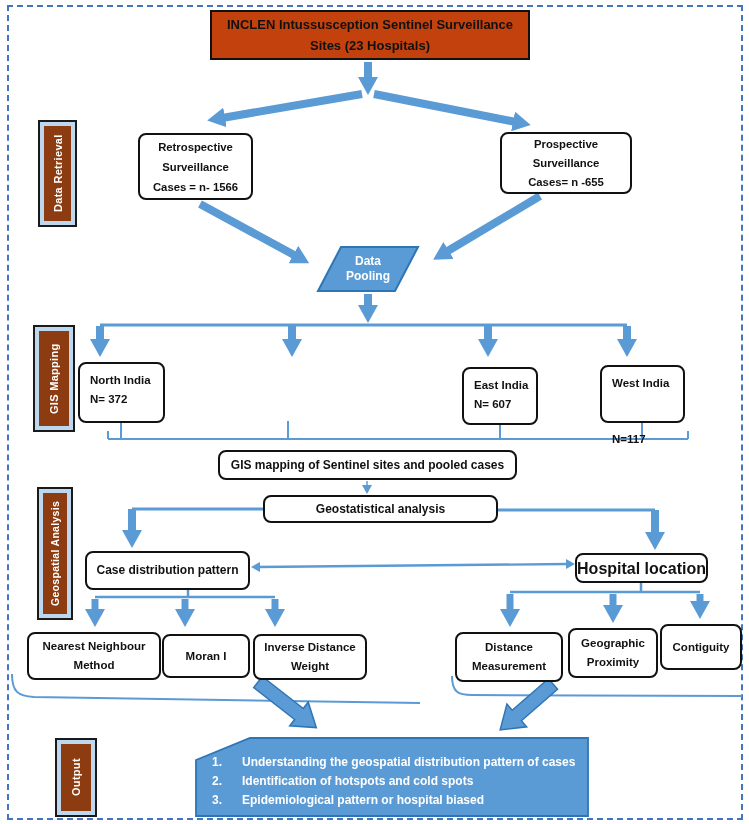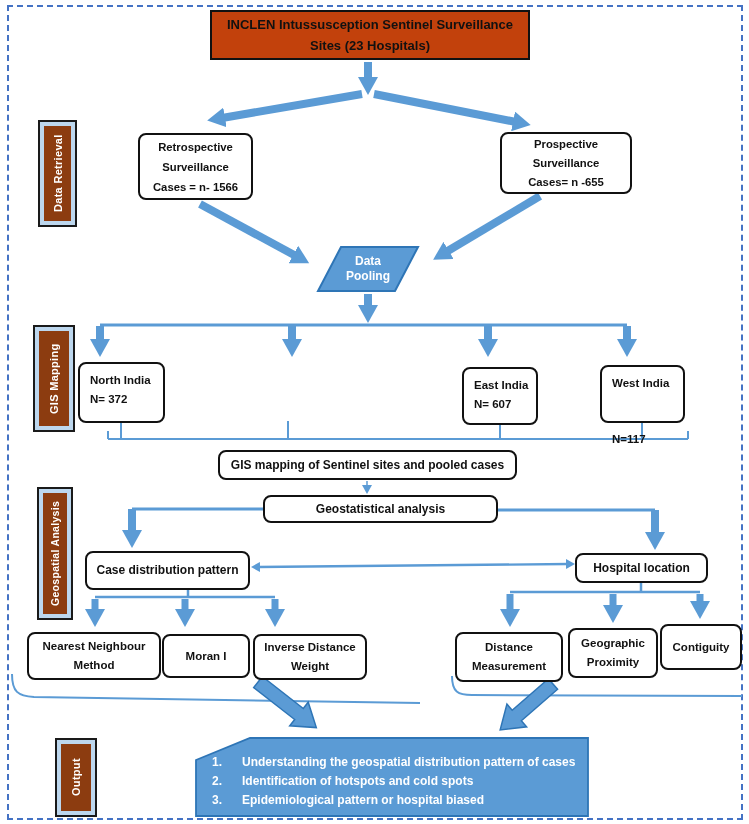--- a/index.html
+++ b/index.html
@@ -164,21 +164,21 @@
   <div class="box" style="left:218px;top:450px;width:299px;height:30px;font-size:12px;">
     <div>GIS mapping of Sentinel sites and pooled cases</div>
   </div>
   <div class="box" style="left:263px;top:495px;width:235px;height:28px;font-size:12px;">
     <div>Geostatistical analysis</div>
   </div>
 
   <div class="box" style="left:85px;top:551px;width:165px;height:39px;font-size:12px;">
     <div>Case distribution pattern</div>
   </div>
-  <div class="box" style="left:575px;top:553px;width:133px;height:30px;font-size:12px;">
+  <div class="box" style="left:575px;top:553px;width:133px;height:30px;font-size:16px;">
     <div>Hospital location</div>
   </div>
 
   <div class="box" style="left:27px;top:632px;width:134px;height:48px;">
     <div>Nearest Neighbour</div>
     <div>Method</div>
   </div>
   <div class="box" style="left:162px;top:634px;width:88px;height:44px;">
     <div>Moran I</div>
     <div></div>

